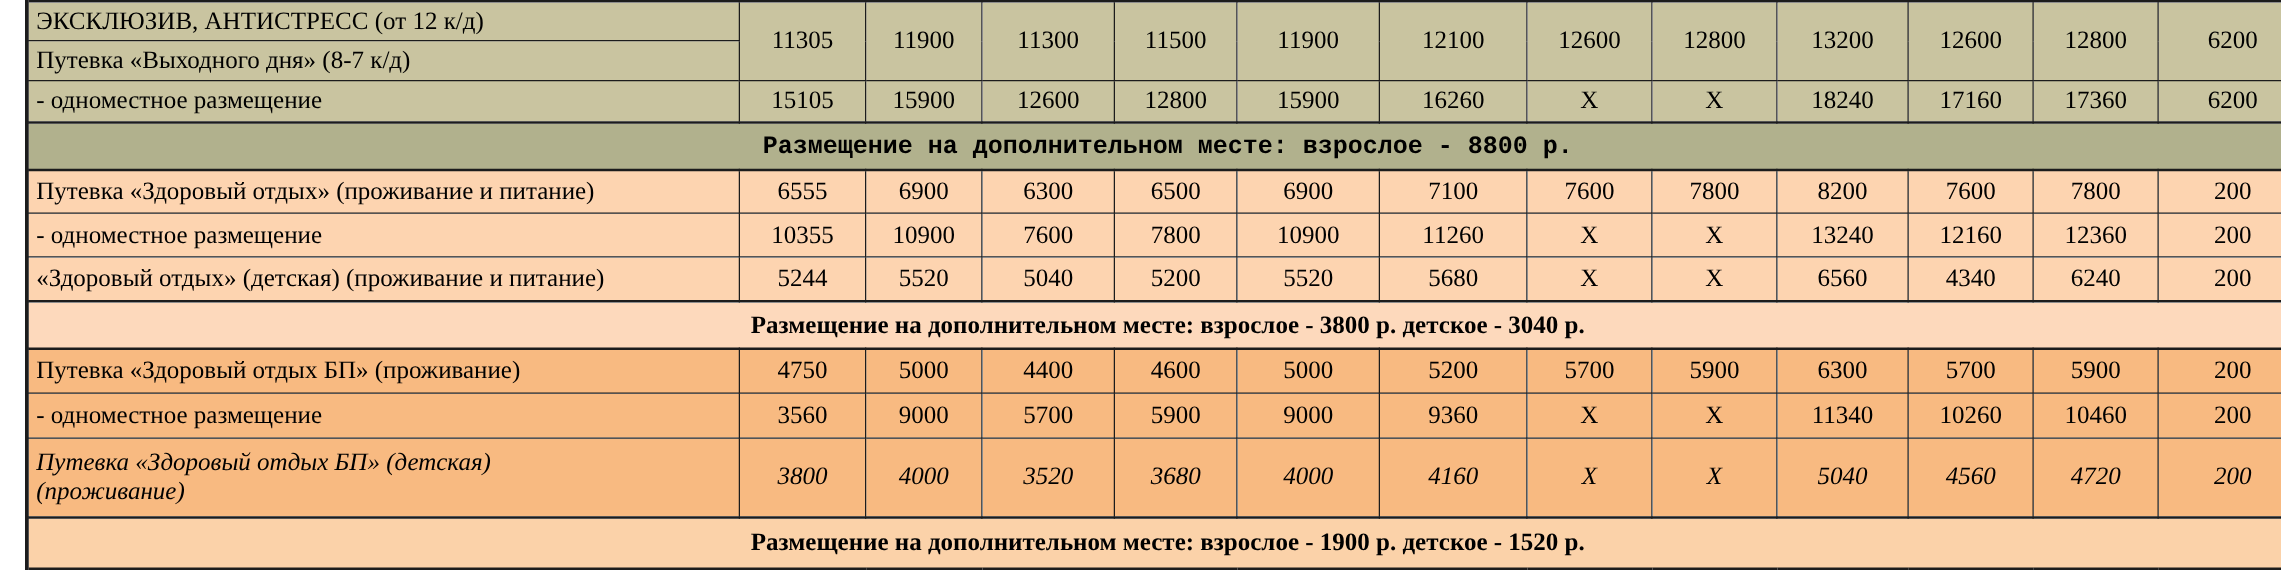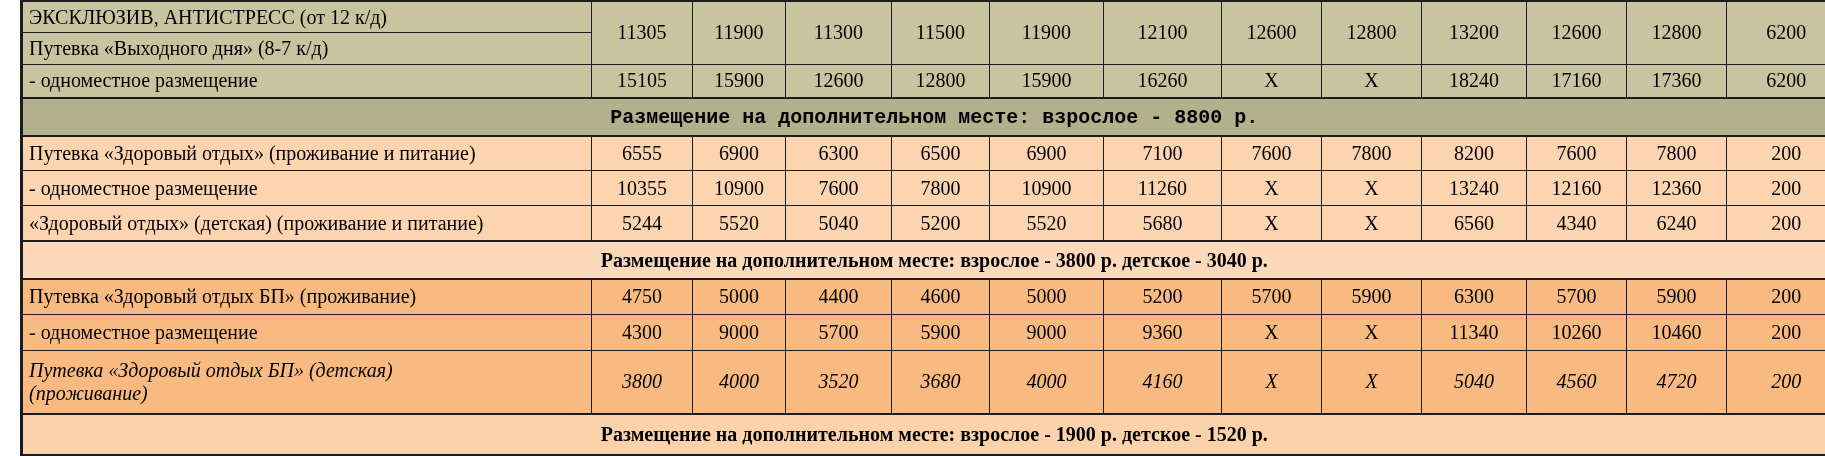--- a/index.html
+++ b/index.html
@@ -167,21 +167,21 @@
           <td class="value">5200</td>
           <td class="value">5700</td>
           <td class="value">5900</td>
           <td class="value">6300</td>
           <td class="value">5700</td>
           <td class="value">5900</td>
           <td class="value">200</td>
         </tr>
         <tr style="height: 35px;">
           <td class="label">- одноместное размещение</td>
-          <td class="value">4300</td>
+          <td class="value">3560</td>
           <td class="value">9000</td>
           <td class="value">5700</td>
           <td class="value">5900</td>
           <td class="value">9000</td>
           <td class="value">9360</td>
           <td class="value">X</td>
           <td class="value">X</td>
           <td class="value">11340</td>
           <td class="value">10260</td>
           <td class="value">10460</td>

